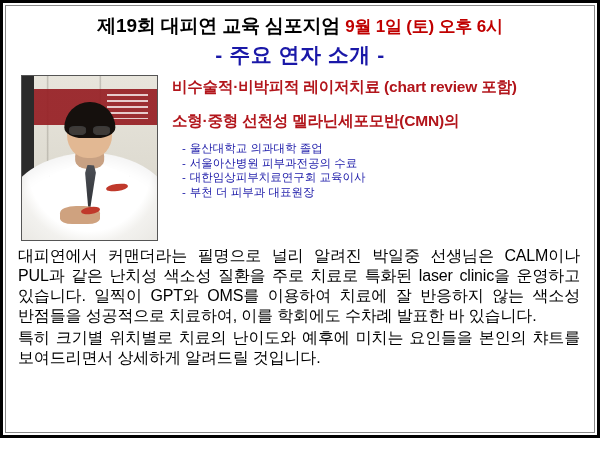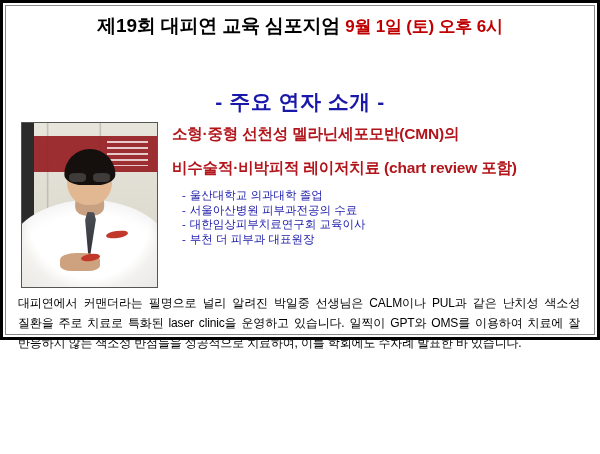--- a/index.html
+++ b/index.html
@@ -12,21 +12,21 @@
     height: 454px;
     font-family: "Liberation Sans", "DejaVu Sans", sans-serif;
     overflow: hidden;
   }
 
   
   #poster {
     position: relative;
     box-sizing: border-box;
     width: 600px;
-    height: 340px;
+    height: 438px;
     background: #ffffff;
     border: 3px solid #000000;
     padding: 0;
   }
   #poster-inner {
     position: absolute;
     top: 2px;
     left: 2px;
     right: 2px;
     bottom: 2px;
@@ -48,21 +48,20 @@
     letter-spacing: -0.2px;
   }
   .t-black { color: #000000; }
   .t-red   { color: #c00000; font-size: 17px; }
   .header-line2 {
     font-size: 21px;
     font-weight: bold;
     color: #1a18a8;
     line-height: 30px;
     letter-spacing: 0.5px;
-    margin-top: 47px;
   }
 
   
   .mid {
     position: relative;
     height: 172px;
   }
   .photo-wrap {
     position: absolute;
     left: 15px;
@@ -254,21 +253,21 @@
   .cred-list li .dash { margin-right: 4px; }
 
   
   .body-text {
     margin: 0;
     padding: 4px 14px 0 12px;
     color: #000000;
   }
   .body-text p {
     margin: 0 0 2px 0;
-    font-size: 12px;
+    font-size: 16px;
     line-height: 20px;
     text-align: justify;
     word-break: keep-all;
     letter-spacing: -0.15px;
   }
 </style>
 </head>
 <body>
 
 <div id="poster">
@@ -295,22 +294,22 @@
           <div class="head"></div>
           <div class="hair"></div>
           <div class="glasses"></div>
           <div class="hands"></div>
           <div class="logo-a"></div>
           <div class="logo-b"></div>
         </div>
       </div>
 
       <div class="info">
+        <div class="lecture-title">비수술적·비박피적 레이저치료 (chart review 포함)</div>
         <div class="lecture-title">소형·중형 선천성 멜라닌세포모반(CMN)의</div>
-        <div class="lecture-title">비수술적·비박피적 레이저치료 (chart review 포함)</div>
 
 
         <ul class="cred-list">
           <li>
             <span class="dash">-</span><span>울산대학교 의과대학 졸업</span>
           </li>
           <li>
             <span class="dash">-</span><span>서울아산병원 피부과전공의 수료</span>
           </li>
           <li>
@@ -318,16 +317,17 @@
           </li>
           <li>
             <span class="dash">-</span><span>부천 더 피부과 대표원장</span>
           </li>
         </ul>
       </div>
     </div>
 
     <div class="body-text">
       <p>대피연에서 커맨더라는 필명으로 널리 알려진 박일중 선생님은 CALM이나 PUL과 같은 난치성 색소성 질환을 주로 치료로 특화된 laser clinic을 운영하고 있습니다. 일찍이 GPT와 OMS를 이용하여 치료에 잘 반응하지 않는 색소성 반점들을 성공적으로 치료하여, 이를 학회에도 수차례 발표한 바 있습니다.</p>
+      <p>특히 크기별 위치별로 치료의 난이도와 예후에 미치는 요인들을 본인의 챠트를 보여드리면서 상세하게 알려드릴 것입니다.</p>
     </div>
 
   </div>
 </div>
 
 </body></html>

